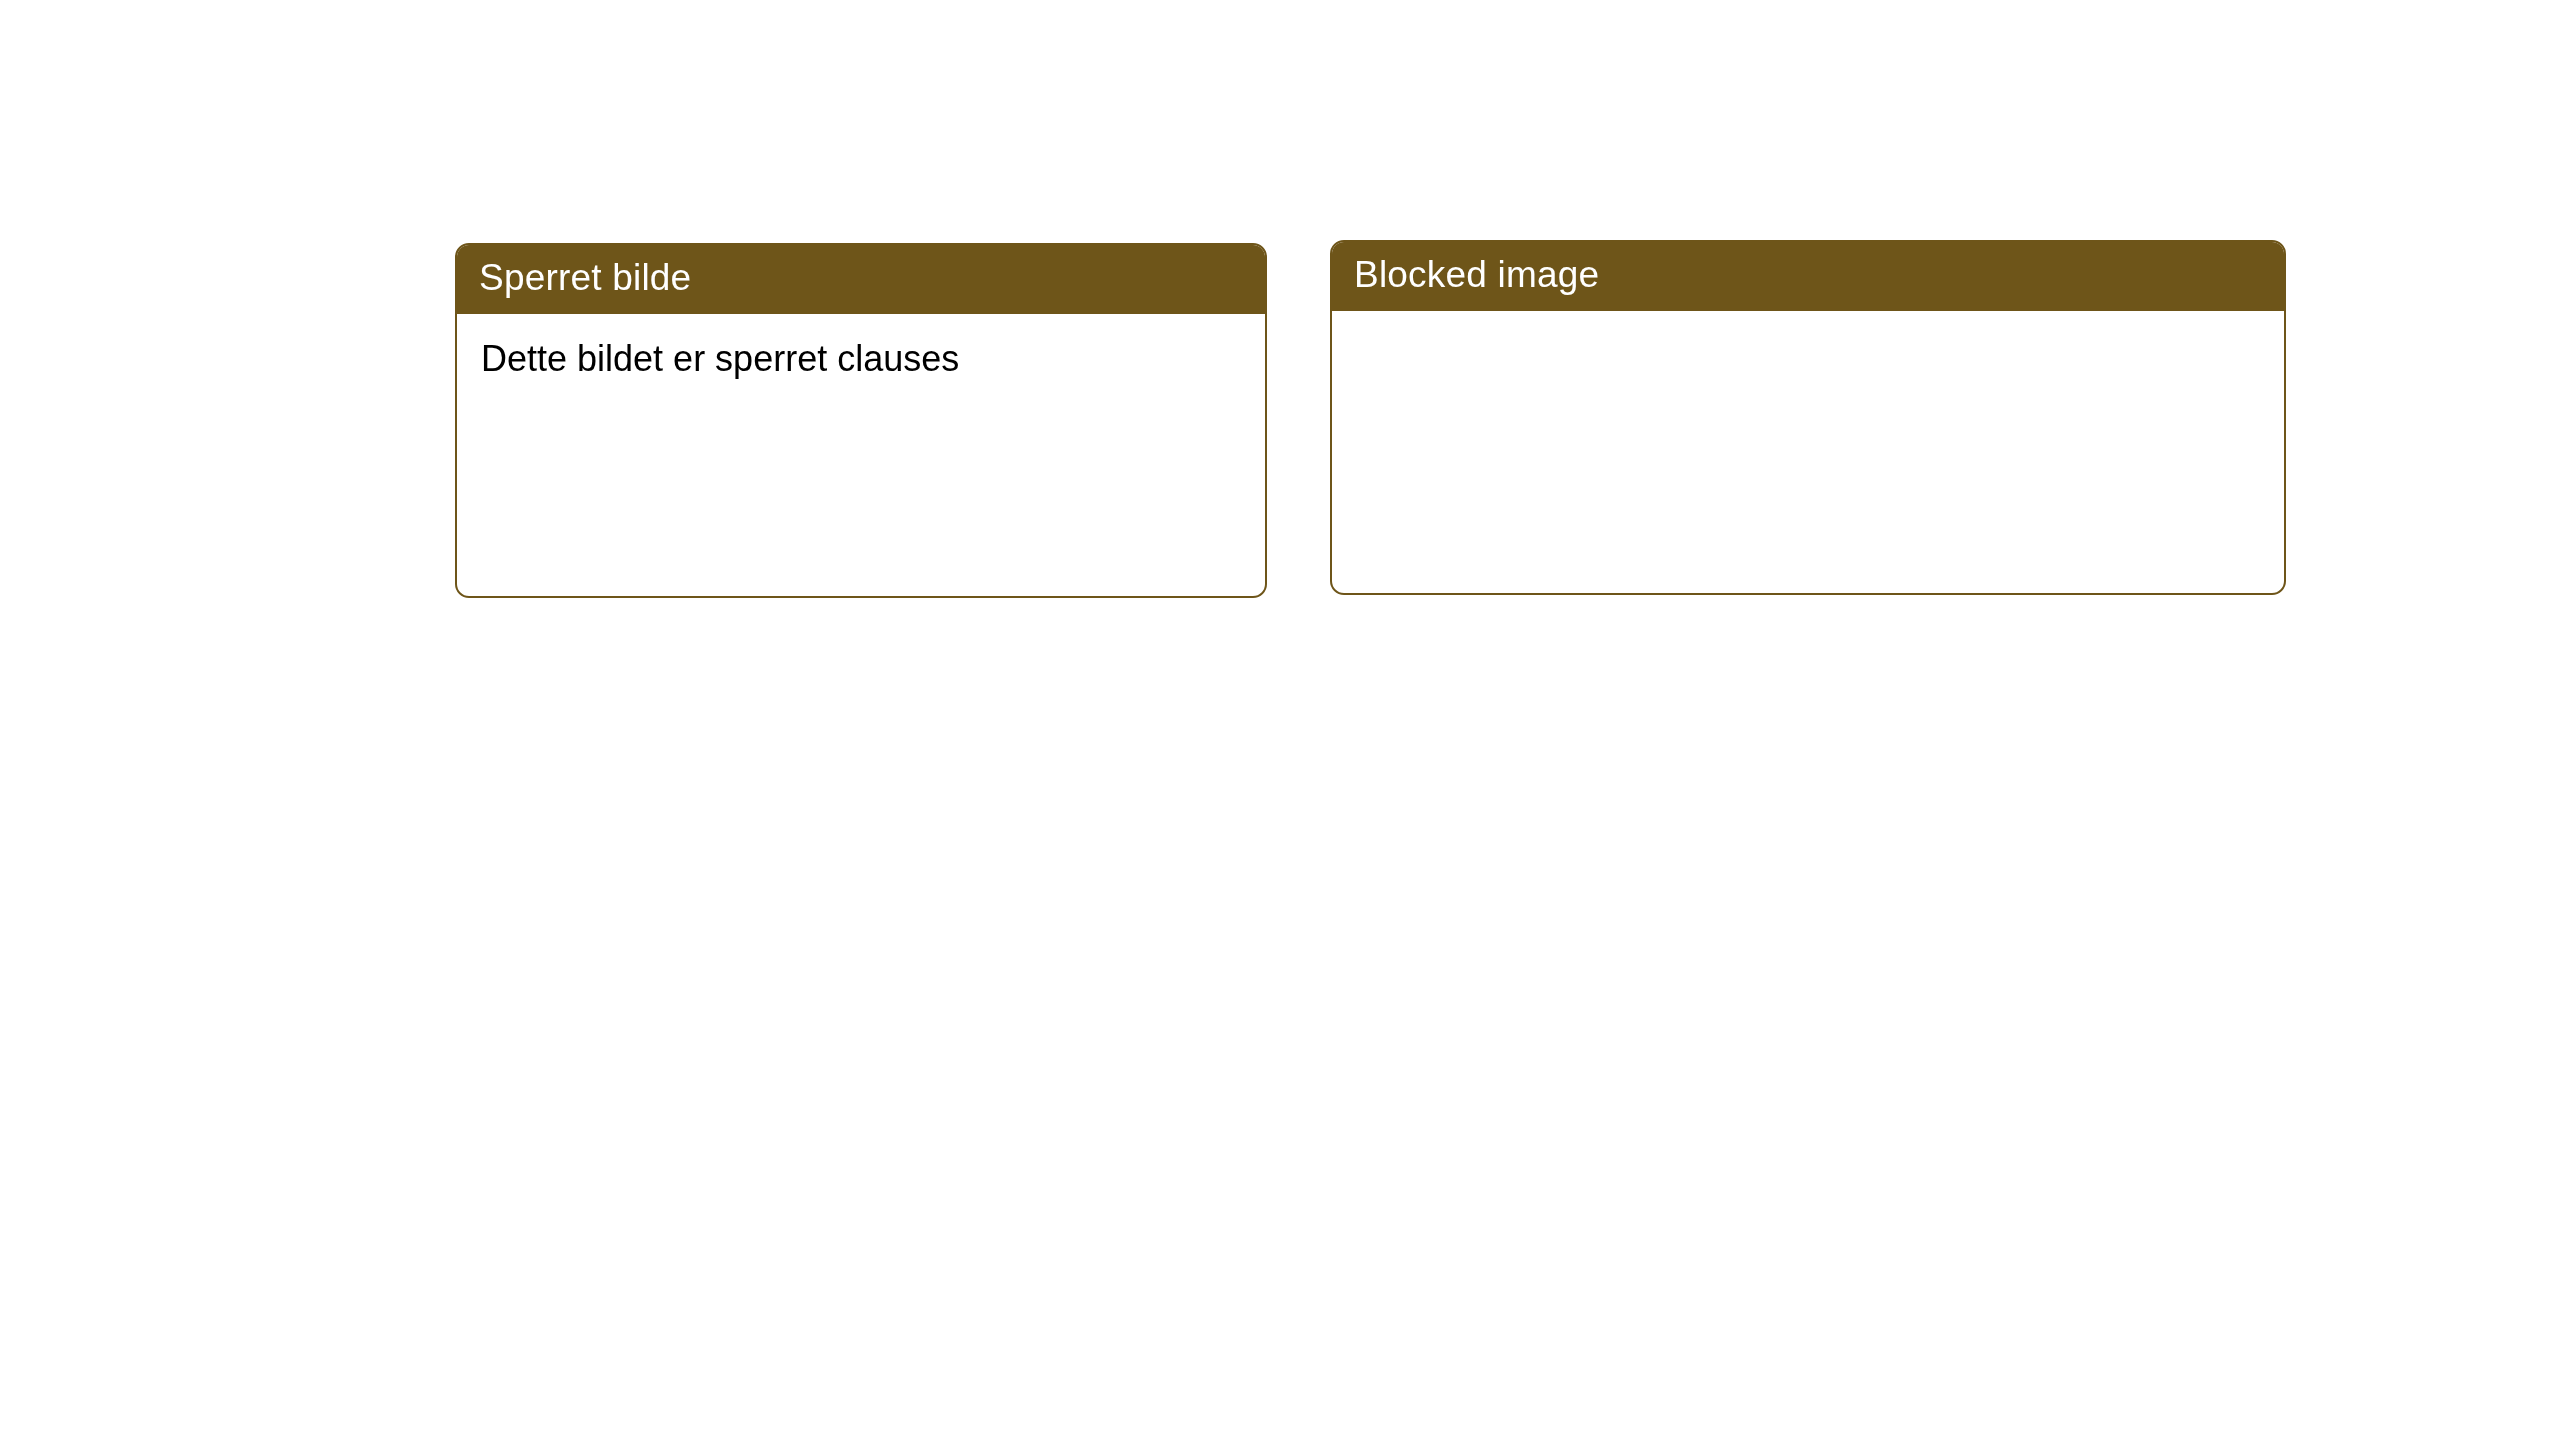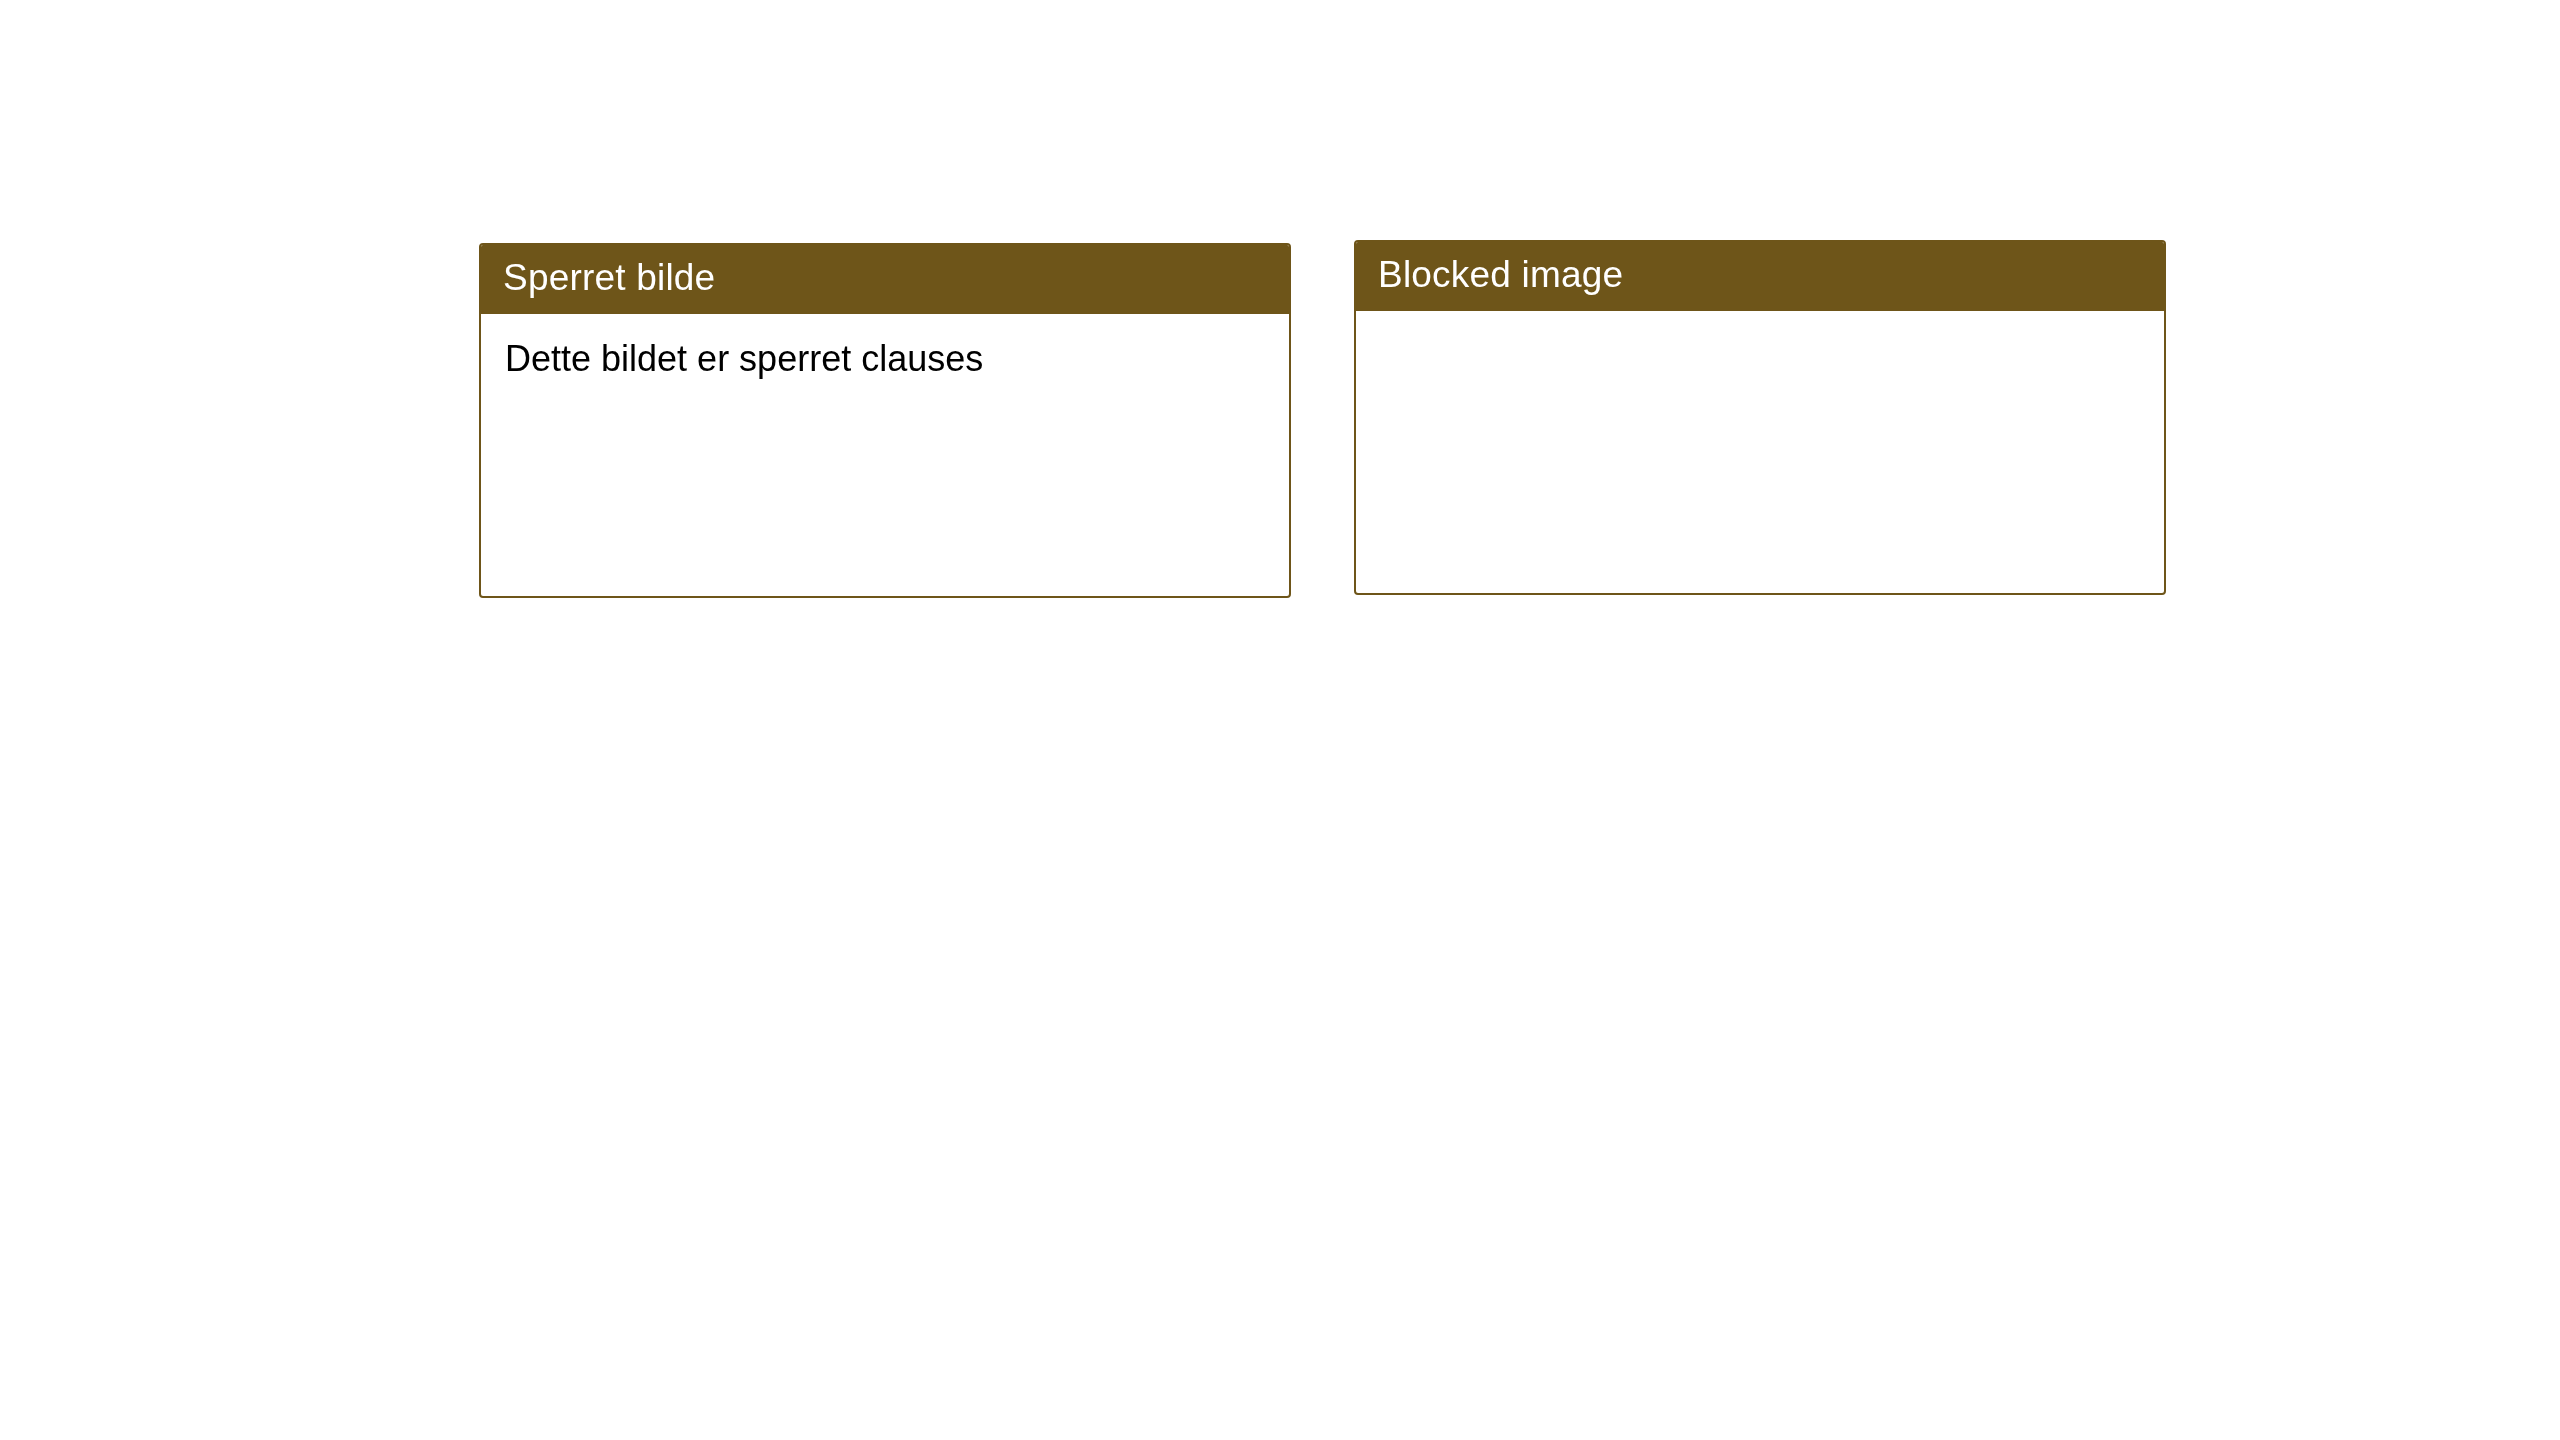--- a/index.html
+++ b/index.html
@@ -10,26 +10,25 @@
   body {
     width: 2560px;
     height: 1440px;
     font-family: "Liberation Sans", sans-serif;
     position: relative;
     overflow: hidden;
   }
   .panel {
     background: #ffffff;
     border: 2px solid #6e5519;
-    border-radius: 4px;
+    border-radius: 14px;
     box-sizing: border-box;
     overflow: hidden;
     display: flex;
     flex-direction: column;
-    margin-left: 24px;
   }
   .panel-header {
     background: #6e5519;
     color: #ffffff;
     font-size: 37px;
     line-height: 1.0;
     padding: 14px 22px 18px 22px;
     box-sizing: border-box;
     white-space: nowrap;
     letter-spacing: 0.2px;
@@ -51,21 +50,21 @@
   #panel-no {
     left: 455px;
     top: 243px;
     width: 812px;
     height: 355px;
   }
   
   #panel-en {
     left: 1330px;
     top: 240px;
-    width: 812px;
+    width: 956px;
     height: 355px;
   }
 </style>
 </head>
 <body>
 
 <div class="panel" id="panel-no" style="position:absolute;">
   <div class="panel-header">Sperret bilde</div>
   <div class="panel-body">
     <span class="line">Dette bildet er sperret clauses</span>

